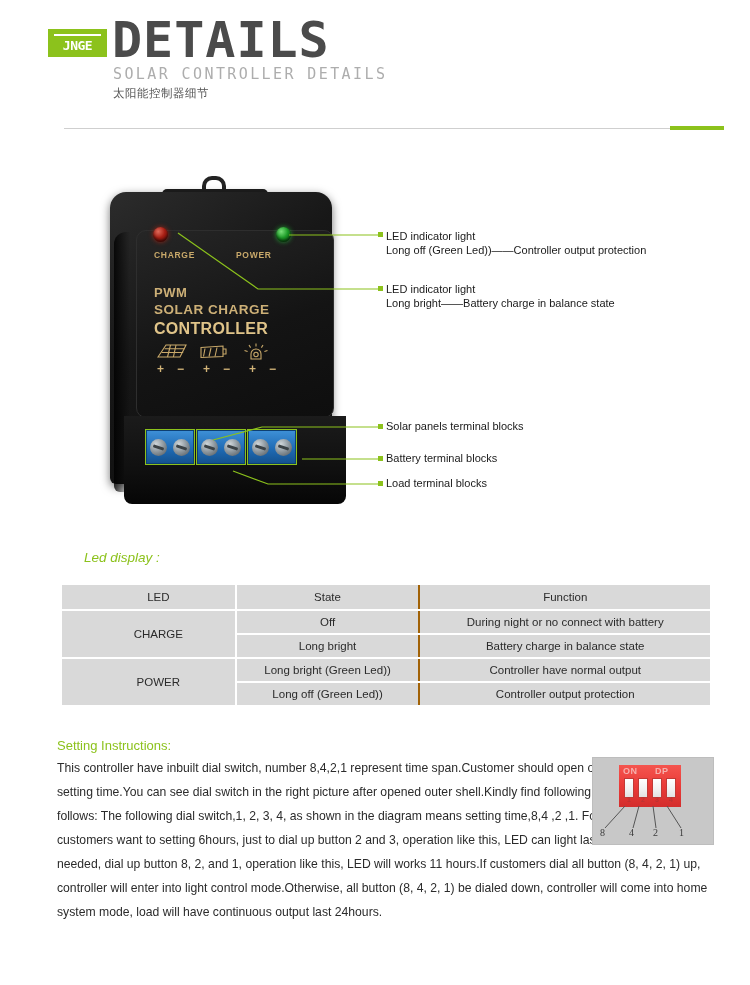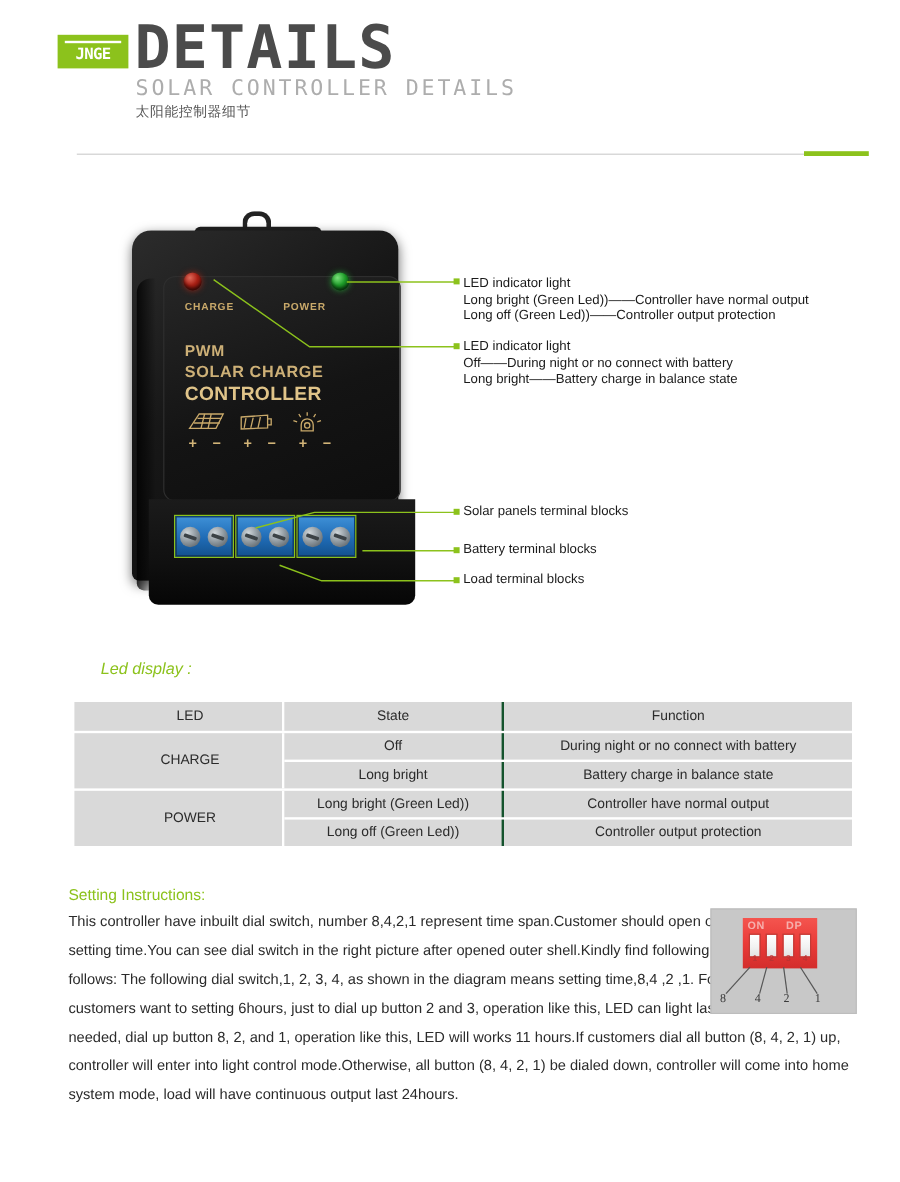--- a/index.html
+++ b/index.html
@@ -40,21 +40,21 @@
     position: absolute; left: 112px; top: 17px;
     font-family: "DejaVu Sans Mono", monospace;
     font-size: 50px; font-weight: bold;
     color: #4B4B4B;
     letter-spacing: 1px;
     line-height: 46px;
   }
   .title-sub {
     position: absolute; left: 113px; top: 65px;
     font-family: "DejaVu Sans Mono", monospace;
-    font-size: 18px;
+    font-size: 15px;
     color: #ADADAD;
     letter-spacing: 2.4px;
     line-height: 18px;
   }
   .title-cn {
     position: absolute; left: 113px; top: 86px;
     font-family: "DejaVu Sans", sans-serif;
     font-size: 11.5px;
     color: #555;
     letter-spacing: 0.5px;
@@ -202,21 +202,21 @@
   }
   .led-table td, .led-table th {
     background: #D9D9D9;
     height: 22px;
     text-align: center;
     font-weight: normal;
     padding: 0 4px;
     border: none;
   }
   .led-table .c-led { width: 152px; border-right: 2px solid #ffffff; padding-left: 24px; }
-  .led-table .c-state { width: 160px; border-right: 2px solid #14532d; }
+  .led-table .c-state { width: 160px; border-right: 2px solid #a16207; }
   .led-table .c-func { width: 252px; text-align: center; }
   .led-table thead td { height: 24px; }
 
   
   .setting-title {
     position: absolute; left: 57px; top: 738px;
     font-size: 13px; color: #8CC21C;
   }
   .para {
     position: absolute; left: 57px; top: 756px;
@@ -357,27 +357,25 @@
     <rect x="378" y="232" width="5" height="5"></rect>
     <rect x="378" y="286" width="5" height="5"></rect>
     <rect x="378" y="424" width="5" height="5"></rect>
     <rect x="378" y="456" width="5" height="5"></rect>
     <rect x="378" y="481" width="5" height="5"></rect>
   </g>
 </svg>
 
 <div class="callout-text" style="left:386px;top:230px">
   <div>LED indicator light</div>
-  <div>Long bright (Green Led))——Controller have normal output</div>
   <div>Long off  (Green Led))——Controller output protection</div>
 </div>
 
 <div class="callout-text" style="left:386px;top:283px">
   <div>LED indicator light</div>
-  <div>Off——During night or no connect with battery</div>
   <div>Long bright——Battery charge in balance state</div>
 </div>
 
 <div class="callout-text" style="left:386px;top:420px">Solar panels terminal blocks</div>
 <div class="callout-text" style="left:386px;top:452px">Battery terminal blocks</div>
 <div class="callout-text" style="left:386px;top:477px">Load terminal blocks</div>
 
 <div class="sec-title" style="left:84px;top:550px">Led display :</div>
 
 <table class="led-table">

